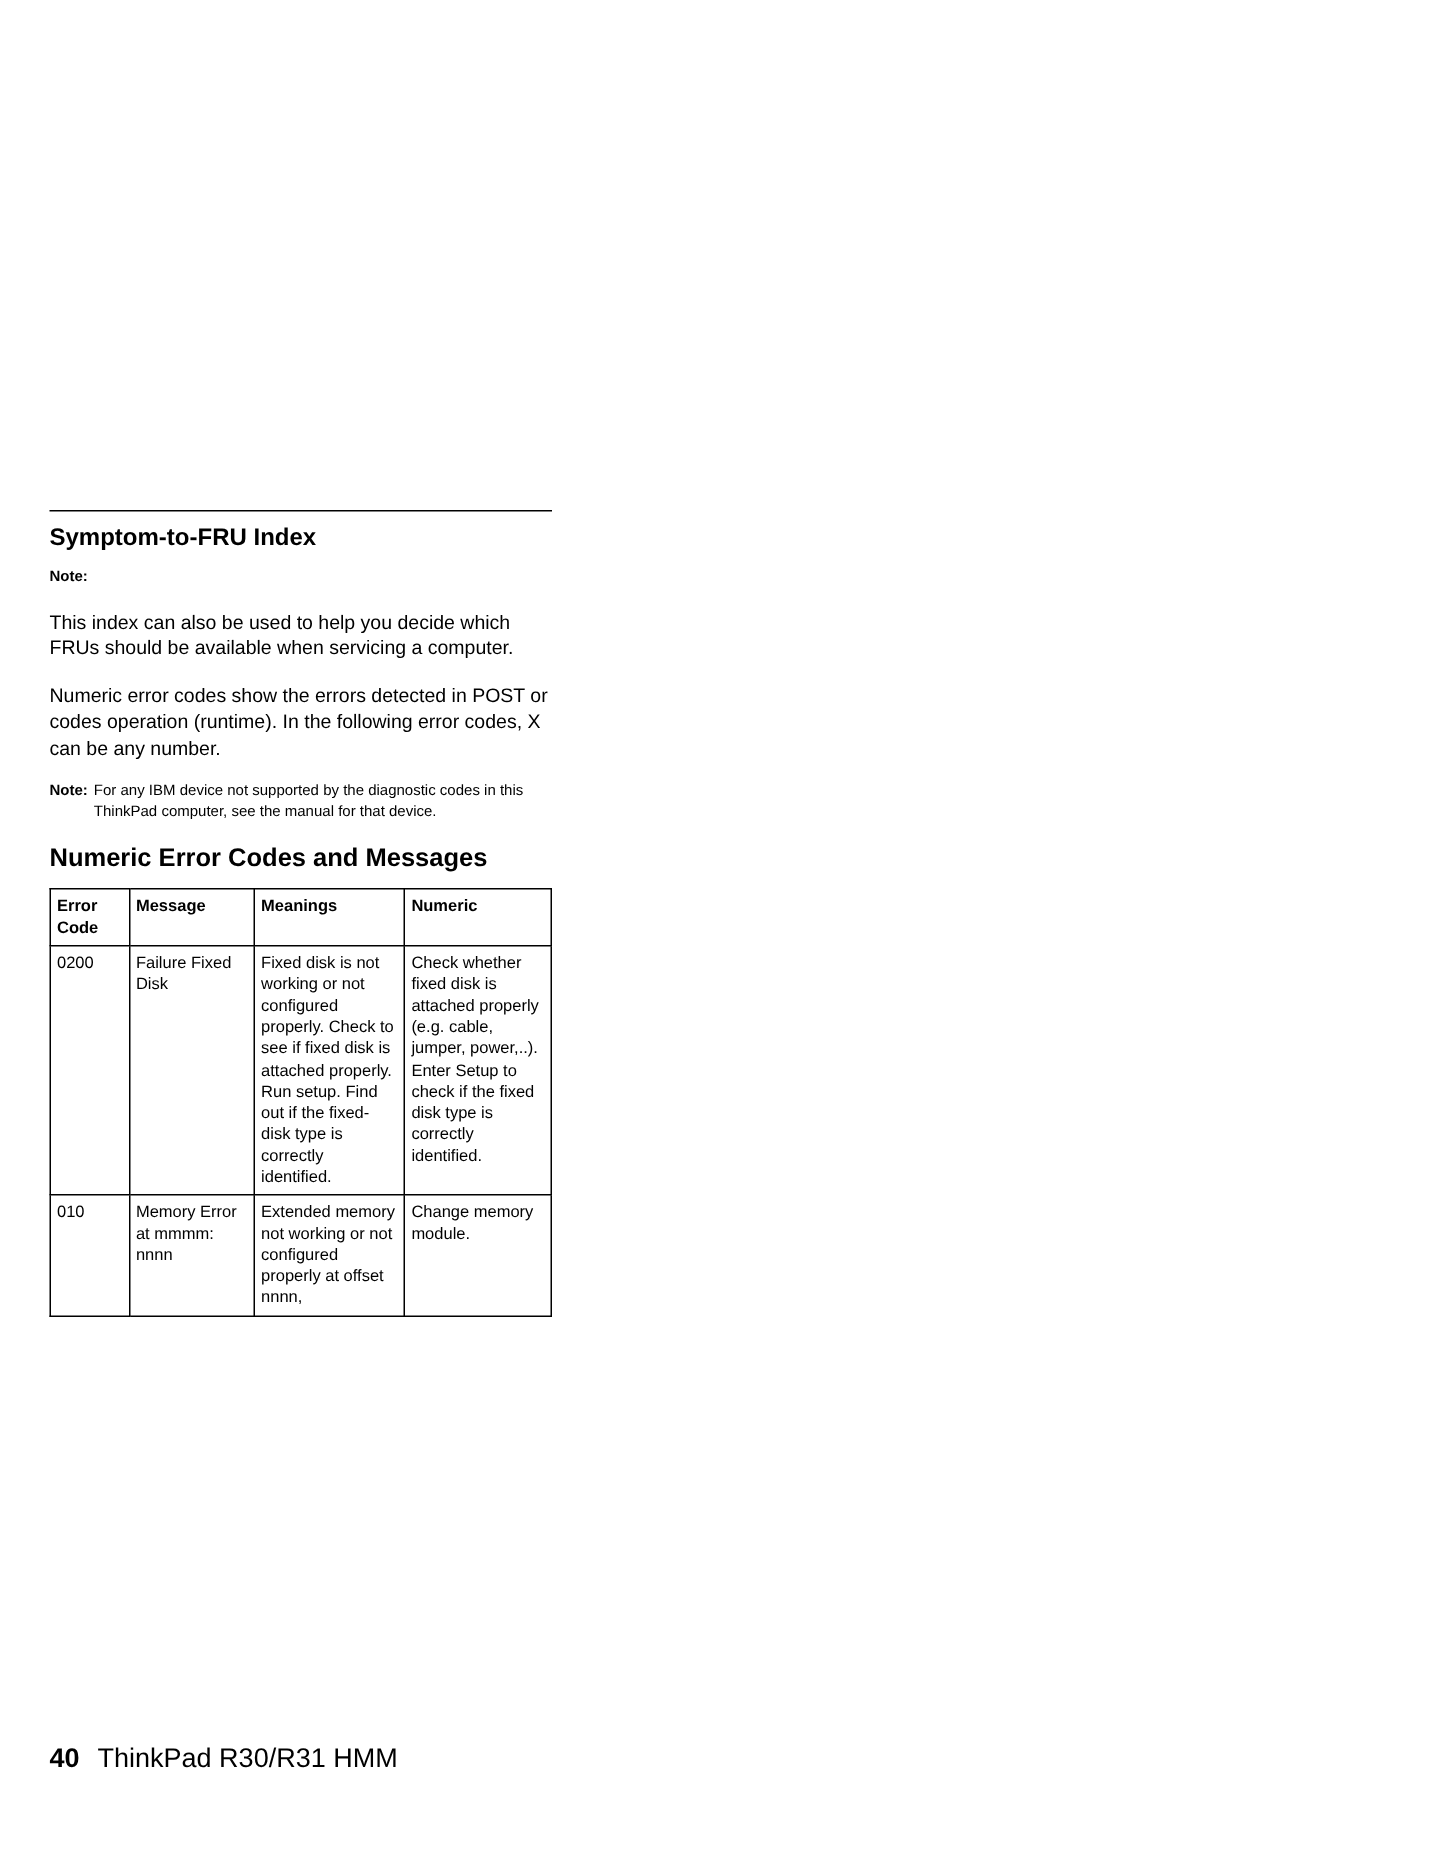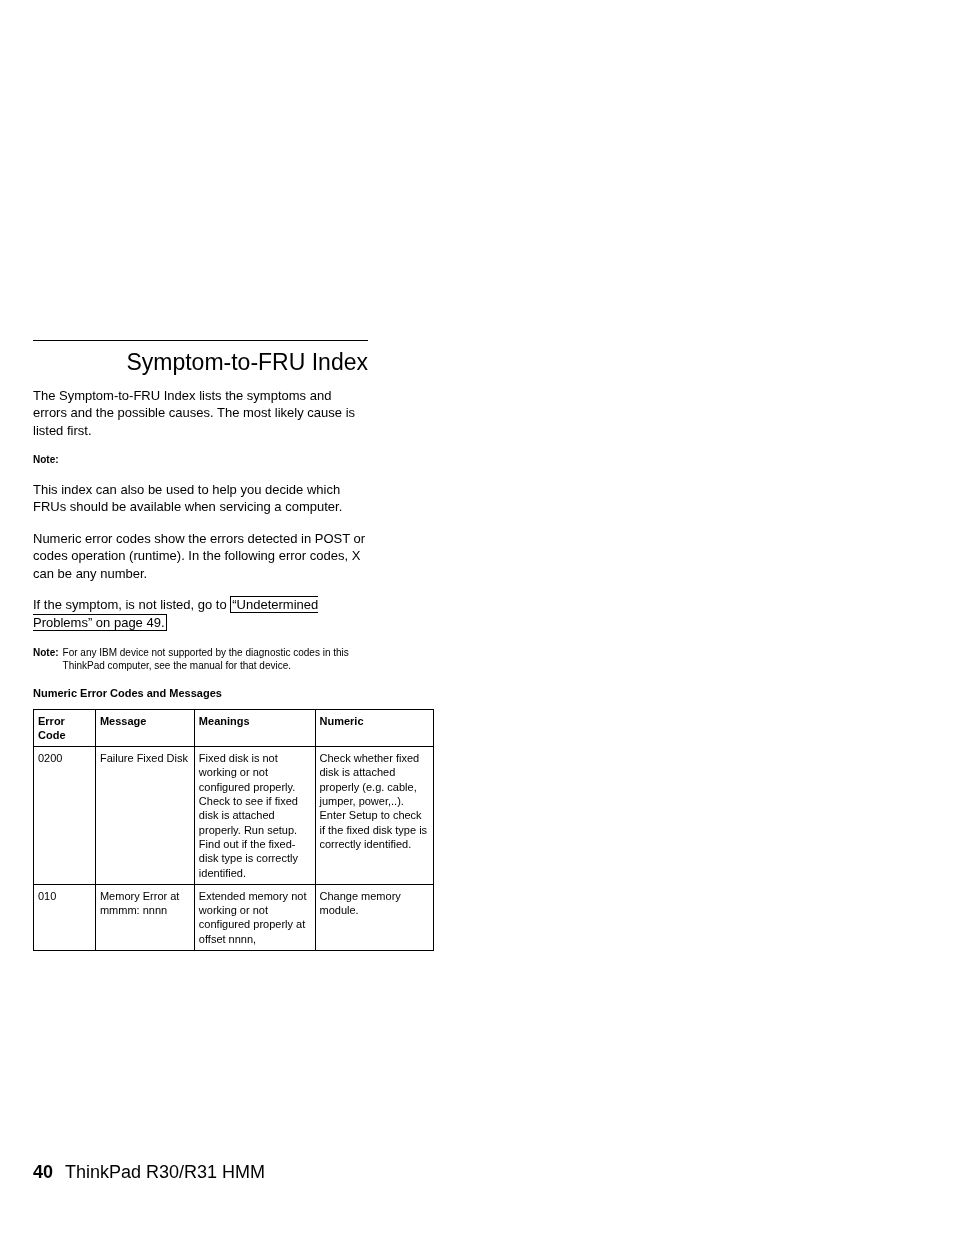--- a/index.html
+++ b/index.html
@@ -18,25 +18,24 @@
   }
   .content {
     width: 335px;
   }
   .hr {
     border-top: 1.5px solid #000;
     width: 335px;
     margin-bottom: 8px;
   }
   h1 {
-    font-size: 23px;
-    font-weight: normal;
+    font-size: 16px;
+    font-weight: bold;
     margin: 0 0 10px 0;
     line-height: 1.2;
-    text-align: right;
   }
   p {
     font-size: 13px;
     line-height: 1.35;
     margin: 0 0 14px 0;
   }
   .note-row {
     display: flex;
     font-size: 10px;
     line-height: 1.35;
@@ -50,27 +49,27 @@
   .note-body {
     flex: 1 1 auto;
   }
   .link {
     border: 1px solid #000;
     padding: 0 1px;
     text-decoration: none;
     color: #000;
   }
   h2 {
-    font-size: 11px;
+    font-size: 17px;
     font-weight: bold;
     margin: 14px 0 10px 0;
   }
   table.err {
     border-collapse: collapse;
-    width: 401px;
+    width: 335px;
     font-size: 11px;
     line-height: 1.3;
   }
   table.err th, table.err td {
     border: 1px solid #000;
     padding: 4px 4px;
     text-align: left;
     vertical-align: top;
   }
   table.err th {
@@ -93,34 +92,30 @@
 </style>
 </head>
 <body>
 
 <div class="page">
   <div class="content">
 
     <div class="hr"></div>
     <h1>Symptom-to-FRU Index</h1>
 
-    <p>The Symptom-to-FRU Index lists the symptoms and errors and the possible causes. The most likely cause is listed first.</p>
 
     <div class="note-row">
       <div class="note-label">Note:</div>
     </div>
 
     <p>This index can also be used to help you decide which FRUs should be available when servicing a computer.</p>
 
     <p>Numeric error codes show the errors detected in POST or codes operation (runtime). In the following error codes, X can be any number.</p>
 
 
-    <p>
-      <span>If the symptom, is not listed, go to </span><a href="#" class="link">“Undetermined Problems” on page 49.</a>
-    </p>
 
     <div class="note-row">
       <div class="note-label">Note:</div>
       <div class="note-body">For any IBM device not supported by the diagnostic codes in this ThinkPad computer, see the manual for that device.</div>
     </div>
 
     <h2>Numeric Error Codes and Messages</h2>
 
     <table class="err">
       <thead>

